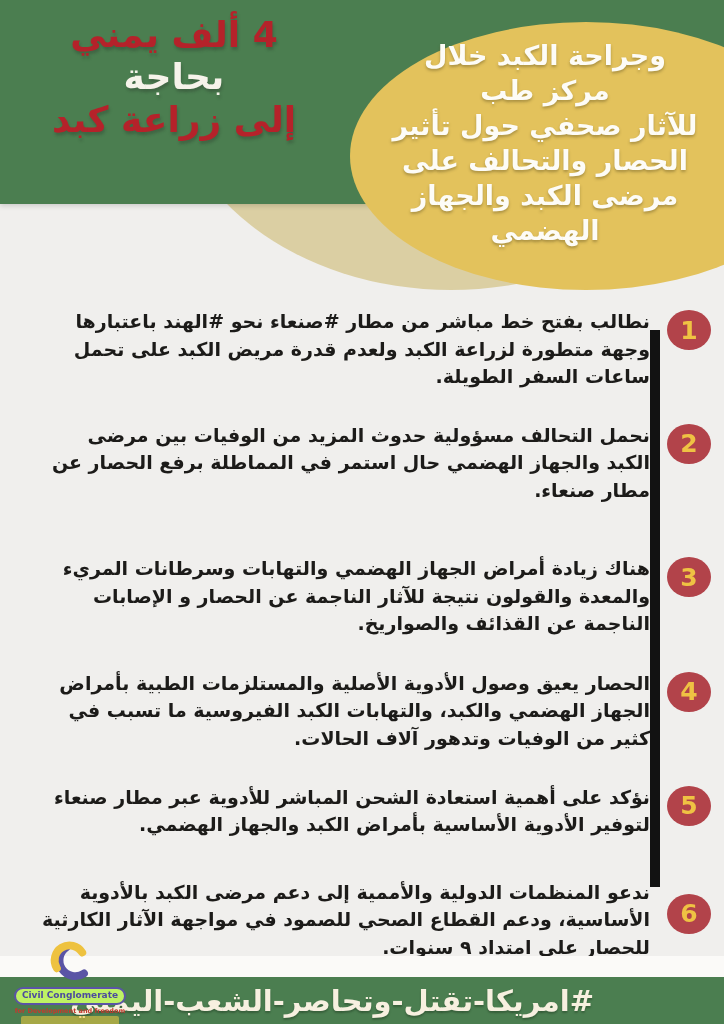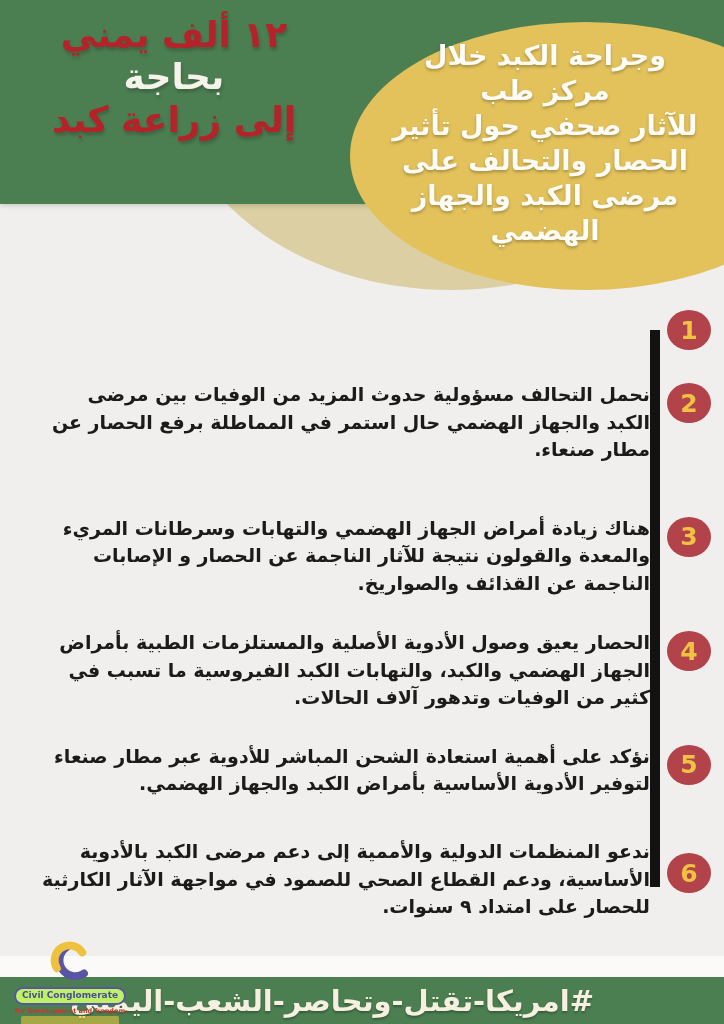--- a/index.html
+++ b/index.html
@@ -103,39 +103,40 @@
 </head>
 <body>
 
 <div class="page">
 
   <div class="header-band"></div>
   <div class="pale-arc"></div>
   <div class="bubble"></div>
 
   <div class="banner">
-    <div class="banner-line red">١٢ ألف يمني</div>
+    <div class="banner-line red">4 ألف يمني</div>
     <div class="banner-line white">بحاجة</div>
     <div class="banner-line red">إلى زراعة كبد</div>
   </div>
 
   <div class="bubble-text">
     <div class="bubble-line">وجراحة الكبد خلال</div>
     <div class="bubble-line">مركز طب</div>
     <div class="bubble-line">للآثار صحفي حول تأثير</div>
     <div class="bubble-line">الحصار والتحالف على</div>
     <div class="bubble-line">مرضى الكبد والجهاز</div>
     <div class="bubble-line">الهضمي</div>
   </div>
 
   <div class="items">
     <div class="timeline"></div>
 
     <div class="item i1">
       <div class="badge">1</div>
+      <div class="item-text">نطالب بفتح خط مباشر من مطار #صنعاء نحو #الهند باعتبارها وجهة متطورة لزراعة الكبد ولعدم قدرة مريض الكبد على تحمل ساعات السفر الطويلة.</div>
     </div>
     <div class="item i2">
       <div class="badge">2</div>
       <div class="item-text">نحمل التحالف مسؤولية حدوث المزيد من الوفيات بين مرضى الكبد والجهاز الهضمي حال استمر في المماطلة برفع الحصار عن مطار صنعاء.</div>
     </div>
     <div class="item i3">
       <div class="badge">3</div>
       <div class="item-text">هناك زيادة أمراض الجهاز الهضمي والتهابات وسرطانات المريء والمعدة والقولون نتيجة للآثار الناجمة عن الحصار و الإصابات الناجمة عن القذائف والصواريخ.</div>
     </div>
     <div class="item i4">

